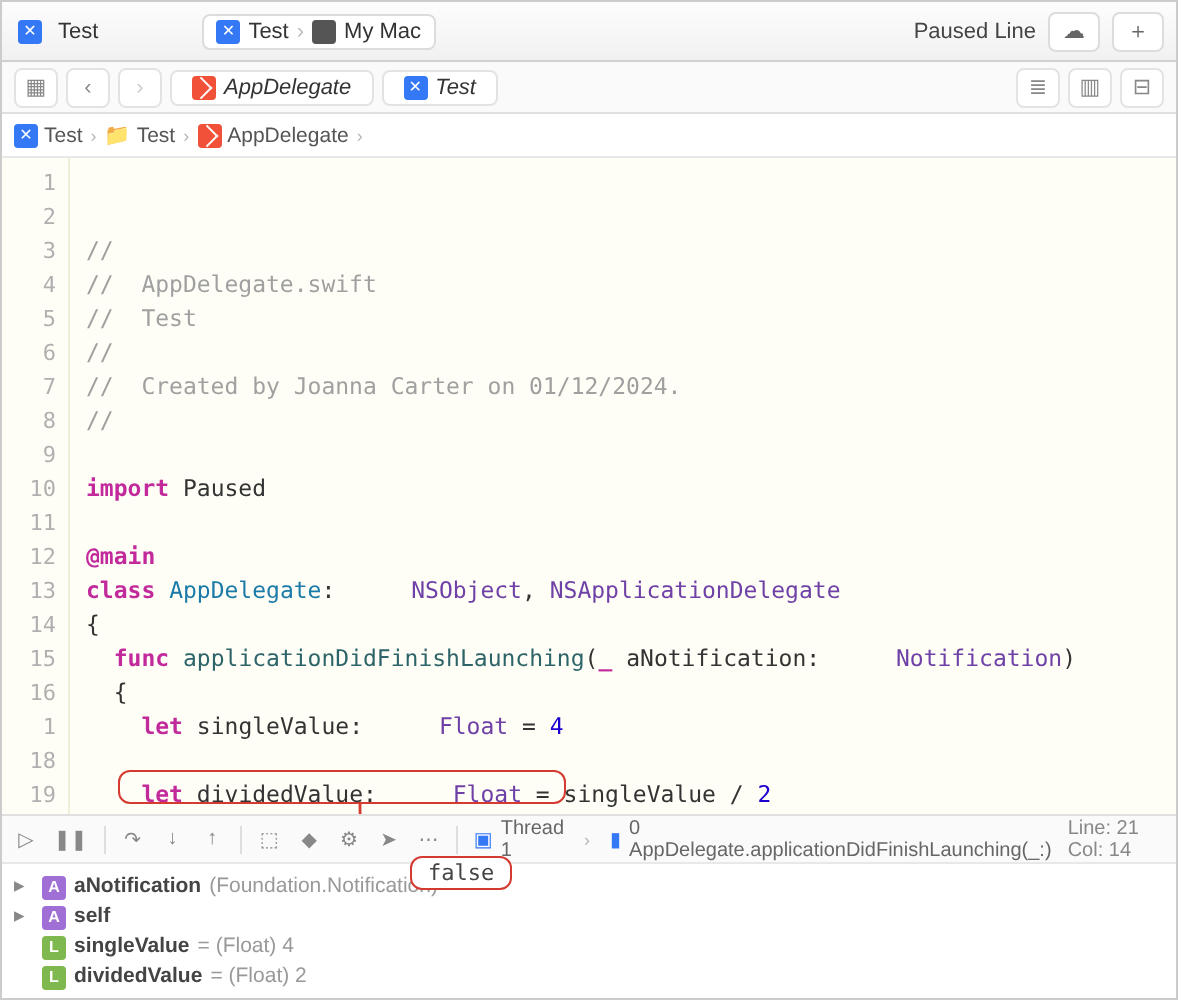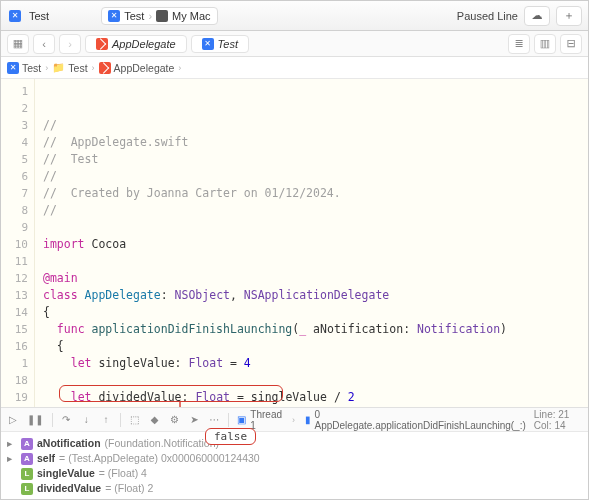--- a/index.html
+++ b/index.html
@@ -62,22 +62,22 @@
   .chev { color:#b5b5b5; font-size:9px; padding:0 2px;}
   
   
   .editor { flex:1; display:flex; background:#fffef6; overflow:hidden; position:relative;}
   .gutter { width:34px; background:#fffef6; border-right:1px solid #f0eddb;
     text-align:right; padding:4px 6px 0 0; color:#b0b0b0; font-family: "SF Mono", Menlo, monospace;
     font-size:11px; line-height:17px;}
   .code { flex:1; padding:4px 0 0 8px; font-family:"SF Mono", Menlo, monospace;
     font-size:11.5px; line-height:17px; white-space:pre; color:#333; position:relative;}
   .c-comment { color:#a0a0a0; }
-  .c-keyword { color:#c22a9c; }
-  .c-type { color:#6f41a7; }
+  .c-keyword { color:#c22a9c;font-weight:bold; }
+  .c-type { color:#6f41a7;margin-left:31px; }
   .c-user { color:#1a7aa8; }
   .c-func { color:#2d6469; }
   .c-num { color:#1c00cf; }
   .c-proto { color:#6f41a7; }
   
   .red-box {
     position:absolute; border:1.5px solid #d43a2f; border-radius:6px;
     pointer-events:none;
   }
   .arrow-svg { position:absolute; pointer-events:none; }
@@ -229,21 +229,21 @@
     </div>
     <div class="code">
 
 <span style="position:relative"><span class="c-comment">//</span>
 <span class="c-comment">//  AppDelegate.swift</span>
 <span class="c-comment">//  Test</span>
 <span class="c-comment">//</span>
 <span class="c-comment">//  Created by Joanna Carter on 01/12/2024.</span>
 <span class="c-comment">//</span>
 
-<span class="c-keyword">import</span> <span>Cocoa</span>
+<span class="c-keyword">import</span> <span>Paused</span>
 
 <span class="c-keyword">@main</span>
 <span class="c-keyword">class</span> <span class="c-user">AppDelegate</span>: <span class="c-type">NSObject</span>, <span class="c-proto">NSApplicationDelegate</span>
 {
   <span class="c-keyword">func</span> <span class="c-func">applicationDidFinishLaunching</span>(<span class="c-keyword">_</span> <span>aNotification</span>: <span class="c-type">Notification</span>)
   {
     <span class="c-keyword">let</span> <span>singleValue</span>: <span class="c-type">Float</span> = <span class="c-num">4</span>
 
     <span class="c-keyword">let</span> <span>dividedValue</span>: <span class="c-type">Float</span> = <span>singleValue</span> <span>/</span> <span class="c-num">2</span>
 
@@ -296,21 +296,20 @@
     <div class="var-row">
       <span class="disclose">▸</span>
       <span class="var-badge badge-A">A</span>
       <span class="var-name">aNotification</span>
       <span class="var-type">(Foundation.Notification)</span>
     </div>
     <div class="var-row">
       <span class="disclose">▸</span>
       <span class="var-badge badge-A">A</span>
       <span class="var-name">self</span>
-      <span class="var-type">= <span>(Test.AppDelegate)</span> <span>0x000060000124430</span></span>
     </div>
     <div class="var-row">
       <span class="disclose"></span>
       <span class="var-badge badge-L">L</span>
       <span class="var-name">singleValue</span>
       <span class="var-type">= <span>(Float)</span> <span>4</span></span>
     </div>
     <div class="var-row">
       <span class="disclose"></span>
       <span class="var-badge badge-L">L</span>

